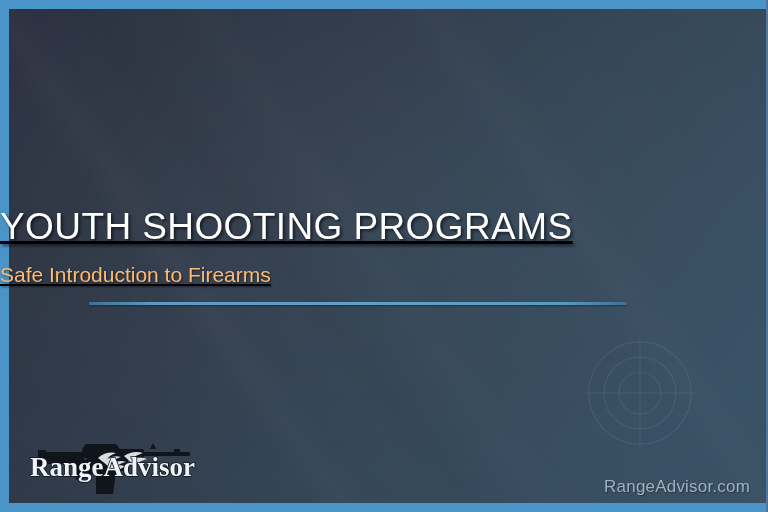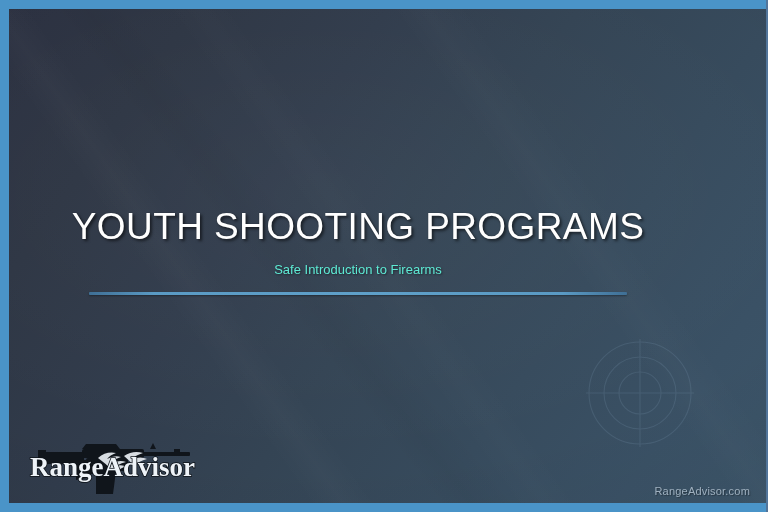--- a/index.html
+++ b/index.html
@@ -83,37 +83,38 @@
     opacity: 0.5;
     pointer-events: none;
   }
 
   
   .title-block {
     position: absolute;
     left: 0;
     top: 206px;
     width: 716px;
-    text-align: center;
+    text-align: left;
+    text-decoration: underline;
   }
   .slide-title {
     font-size: 37px;
     font-weight: normal;
     letter-spacing: 0.4px;
     color: #ffffff;
     text-shadow: 2px 2px 3px rgba(0,0,0,0.55),
                  0 0 1px rgba(0,0,0,0.4);
     margin: 0;
     line-height: 1.15;
     white-space: nowrap;
   }
   .slide-subtitle {
-    font-size: 13px;
+    font-size: 21px;
     font-weight: normal;
-    color: #5eead4;
+    color: #fdba74;
     text-shadow: 1px 1px 2px rgba(0,0,0,0.45);
     margin: 13px 0 0 0;
     line-height: 1.2;
   }
   .title-rule {
     width: 538px;
     height: 3px;
     margin: 15px auto 0 auto;
     background: linear-gradient(to right, #3f6f95 0%, #5a9ac4 12%, #5fa0c9 50%, #5a9ac4 88%, #3f6f95 100%);
     border-radius: 1px;
@@ -128,21 +129,21 @@
     width: 172px;
     height: 62px;
   }
   .logo svg { display: block; }
 
   
   .footer-url {
     position: absolute;
     right: 18px;
     bottom: 15px;
-    font-size: 11px;
+    font-size: 17px;
     color: #9fb0bf;
     letter-spacing: 0.2px;
     text-shadow: 1px 1px 1px rgba(0,0,0,0.35);
   }
 </style>
 </head>
 <body>
 
 <div class="slide">
 

